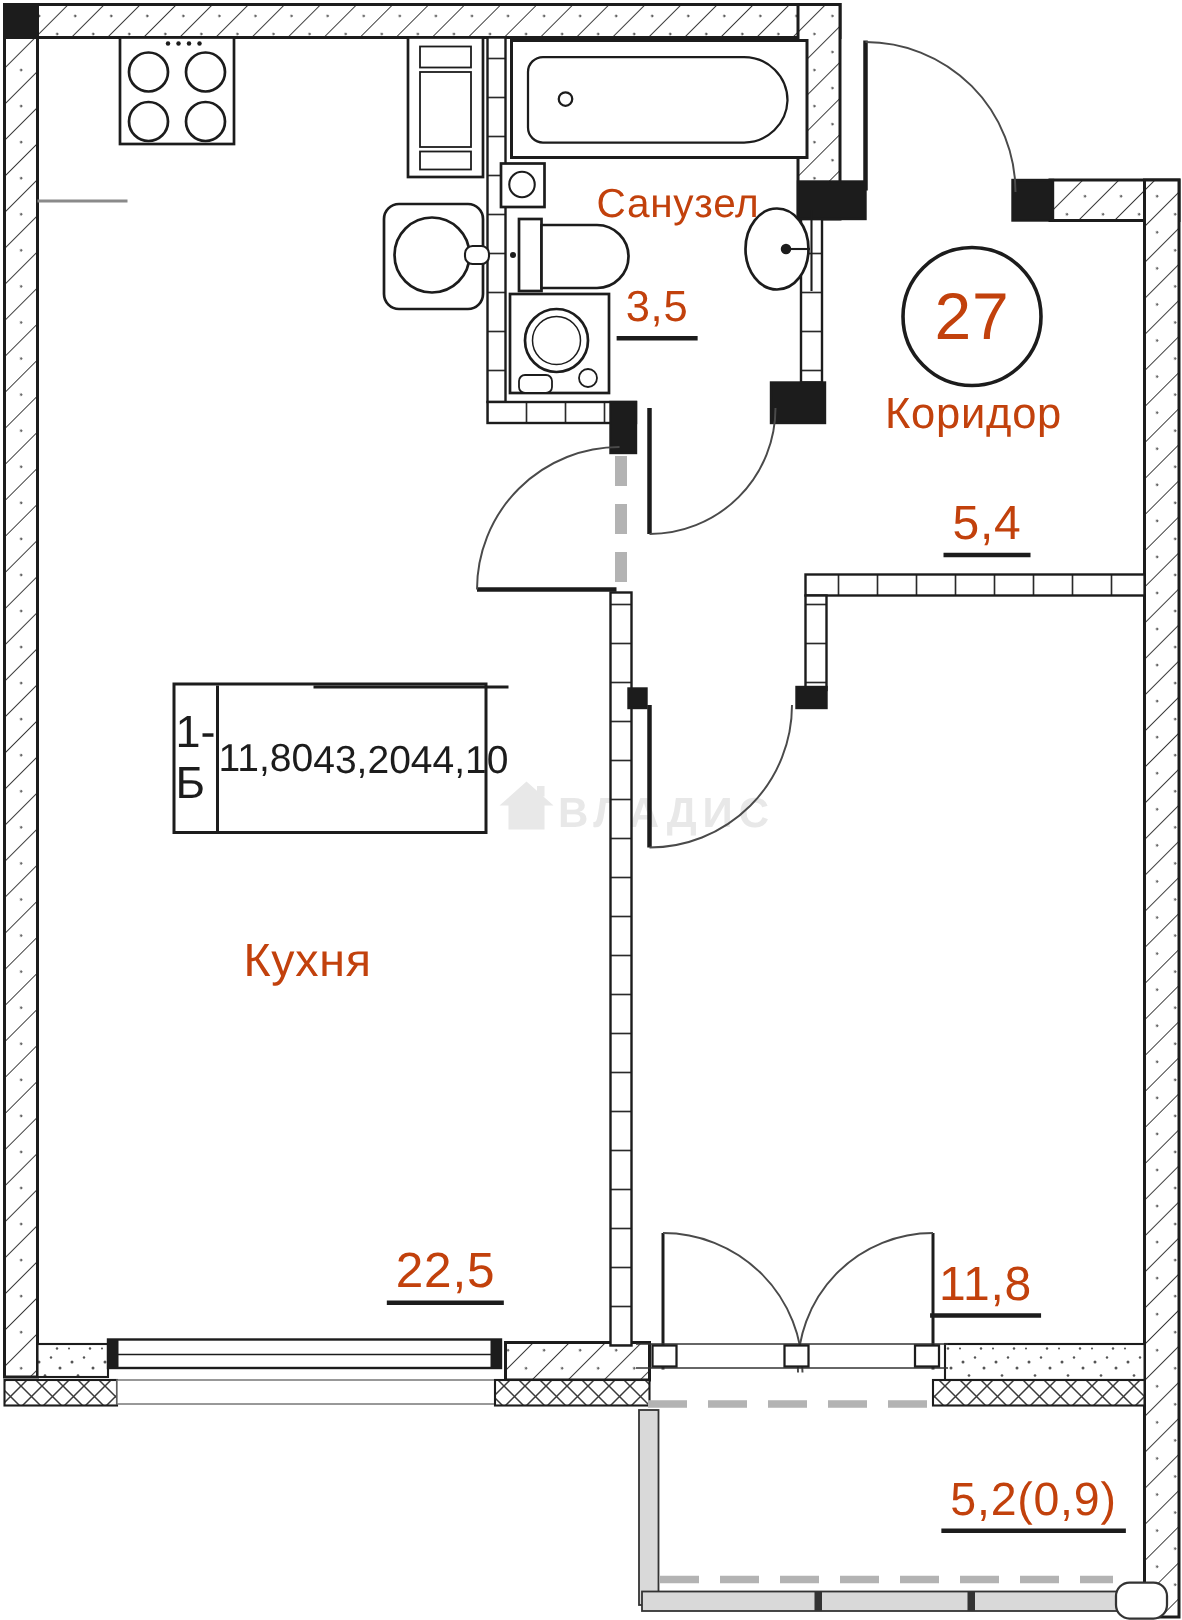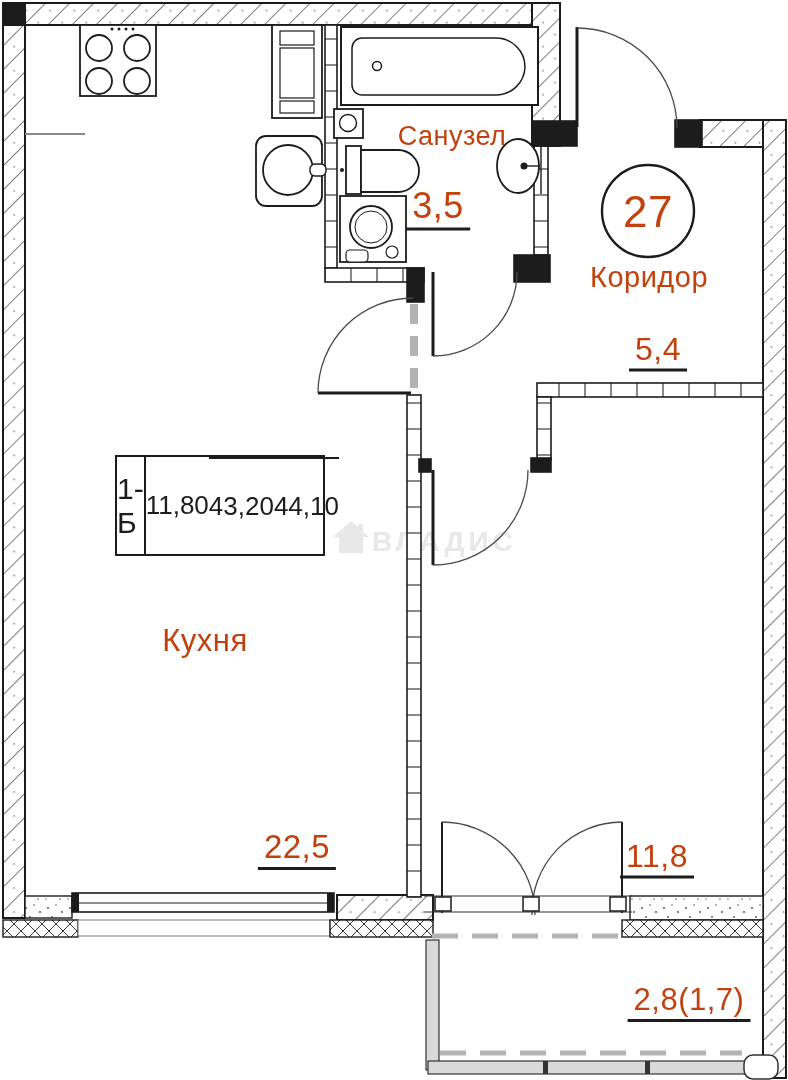--- a/index.html
+++ b/index.html
@@ -187,32 +187,32 @@
     <rect x="543" y="1061" width="5" height="13" fill="#333333"></rect>
     <rect x="645" y="1061" width="5" height="13" fill="#333333"></rect>
     <line x1="440" y1="1053" x2="742" y2="1053" stroke="#b3b3b3" stroke-width="5" stroke-dasharray="26 14"></line>
     <rect x="744" y="1055" width="34" height="24" rx="9" fill="#ffffff" stroke="#333333" stroke-width="1.5"></rect>
   </g>
 
   <circle cx="648" cy="211" r="46" fill="#ffffff" stroke="#1c1c1c" stroke-width="2.4"></circle>
 </svg>
 
 <span class="lbl" style="left:452px;top:136px;font-size:27px;">Санузел</span>
-<span class="lbl underlined" style="left:438px;top:209px;font-size:36px;">3,5</span>
+<span class="lbl underlined" style="left:438px;top:209px;font-size:29px;">3,5</span>
 
 <span class="lbl" style="left:648px;top:212px;font-size:44px;text-align:center;">27</span>
 <span class="lbl" style="left:649px;top:277px;font-size:29px;">Коридор</span>
 <span class="lbl underlined" style="left:658px;top:352px;font-size:32px;">5,4</span>
 
 <span class="lbl" style="left:205px;top:640px;font-size:31px;">Кухня</span>
 <span class="lbl underlined" style="left:297px;top:850px;font-size:33px;">22,5</span>
 
 <span class="lbl underlined" style="left:657px;top:859px;font-size:32px;">11,8</span>
 
-<span class="lbl underlined" style="left:689px;top:1003px;font-size:31px;">2,8(1,7)</span>
+<span class="lbl underlined" style="left:689px;top:1003px;font-size:31px;">5,2(0,9)</span>
 
 <div class="info-table">
   <div class="tbl-left">1-Б</div>
   <div class="tbl-right">
     <div class="tbl-row">11,80</div>
     <div class="tbl-row">43,20</div>
     <div class="tbl-row">44,10</div>
   </div>
 </div>
 

